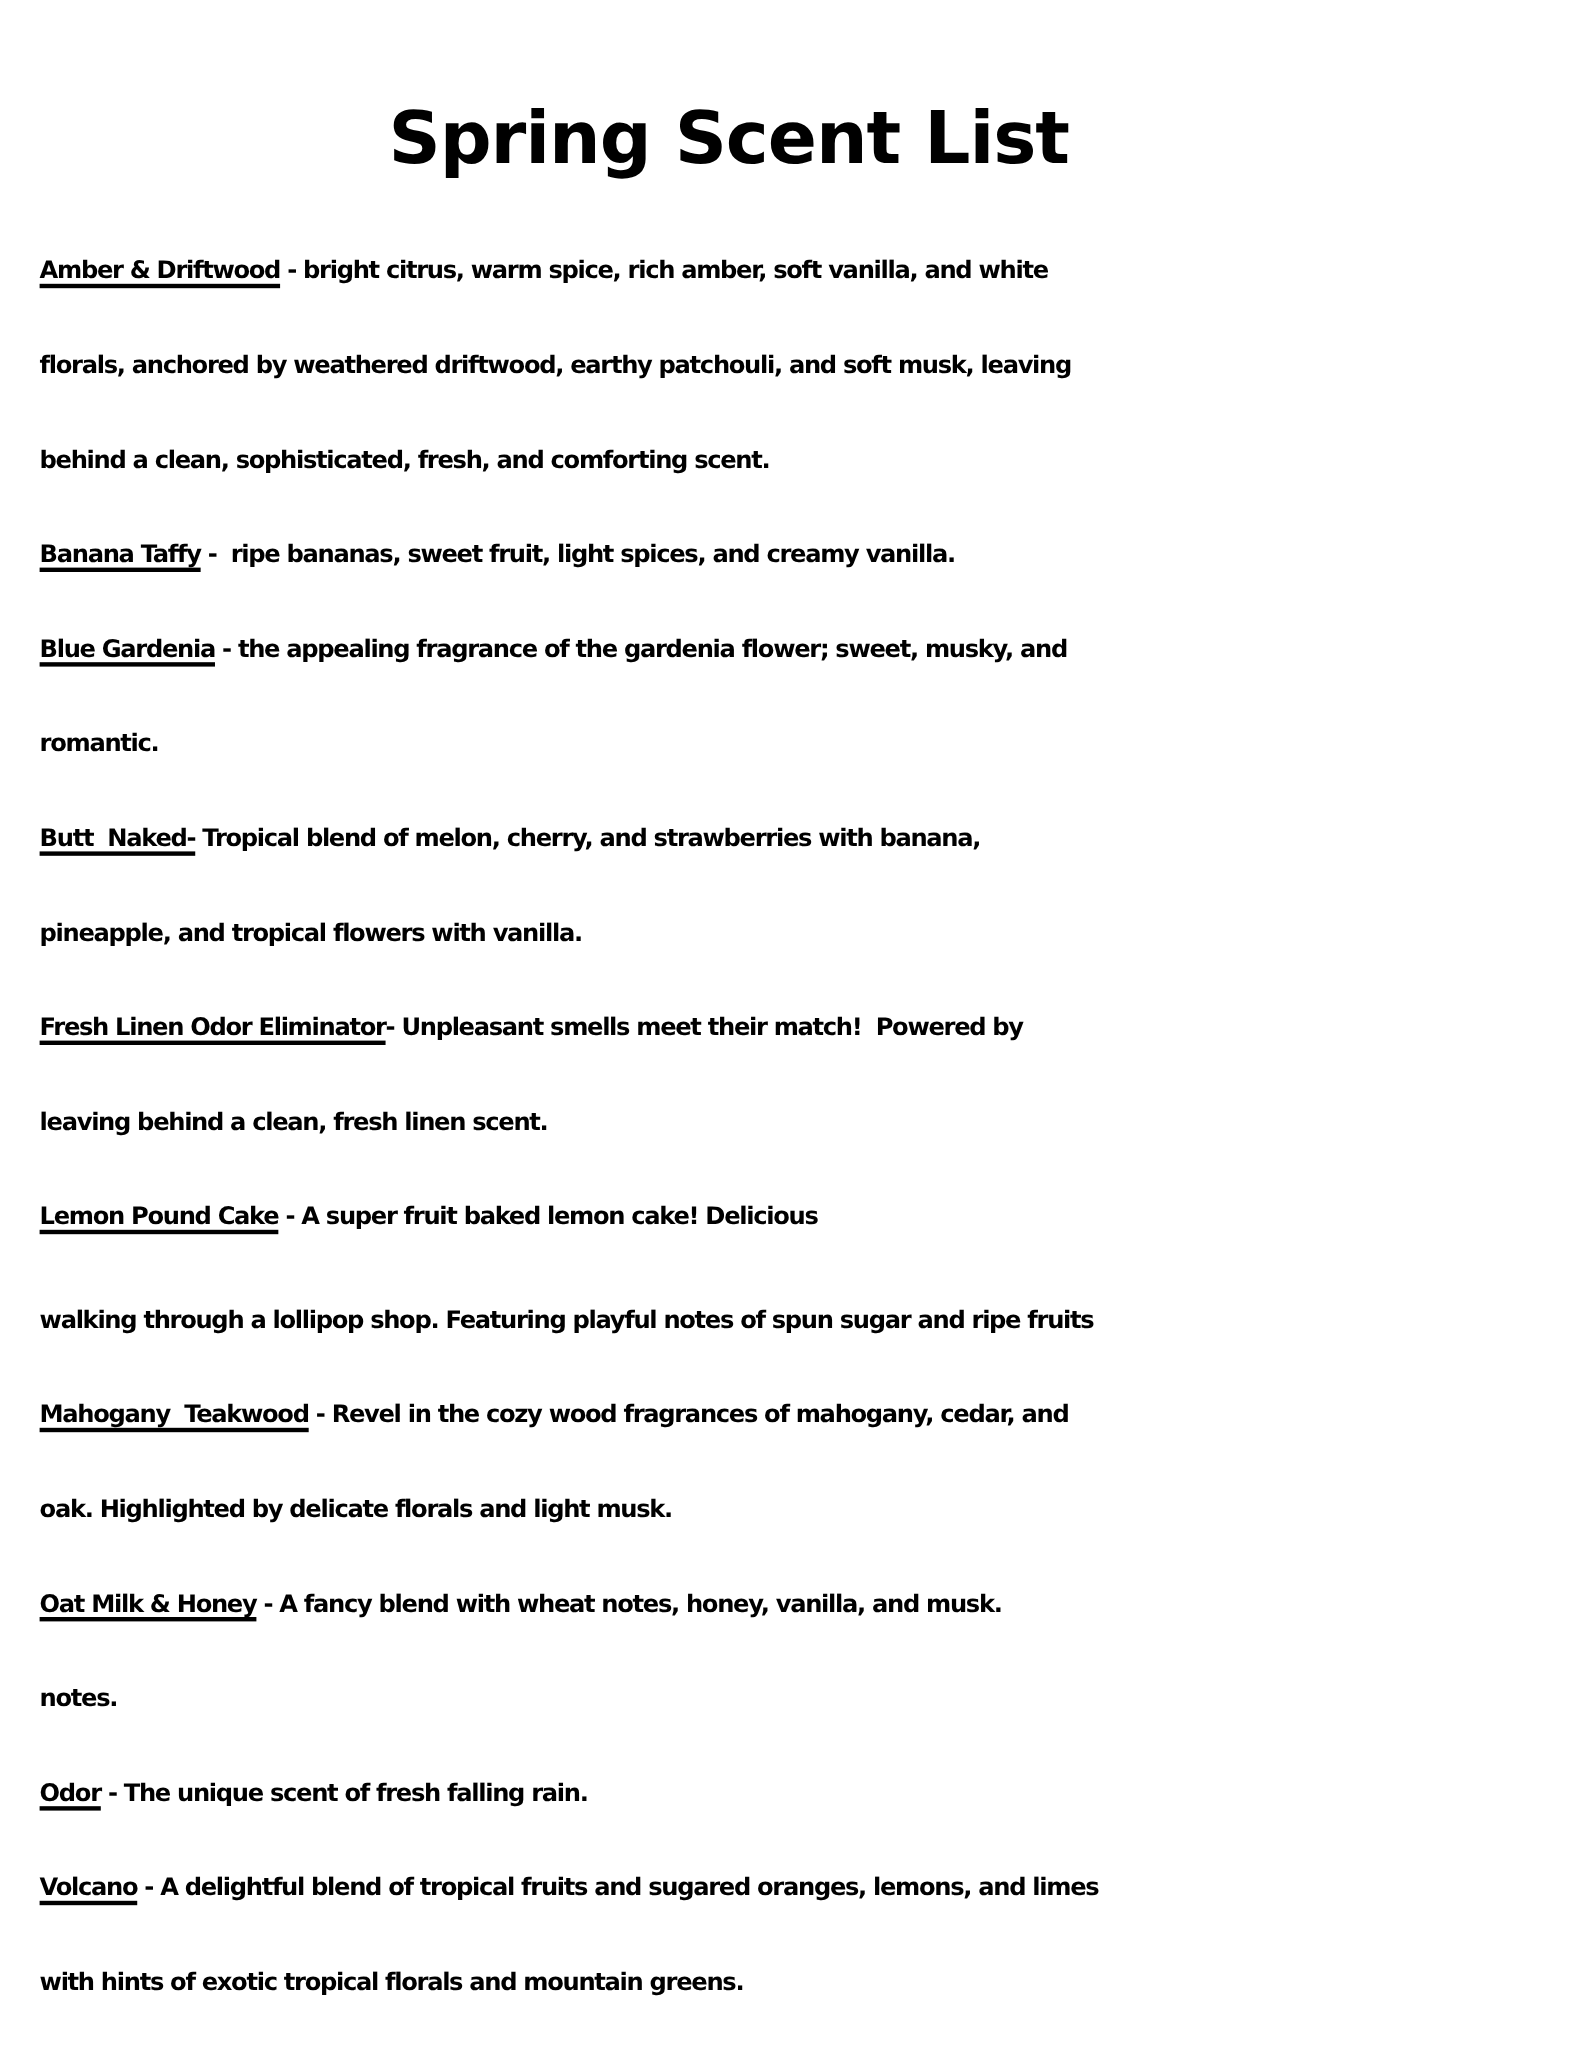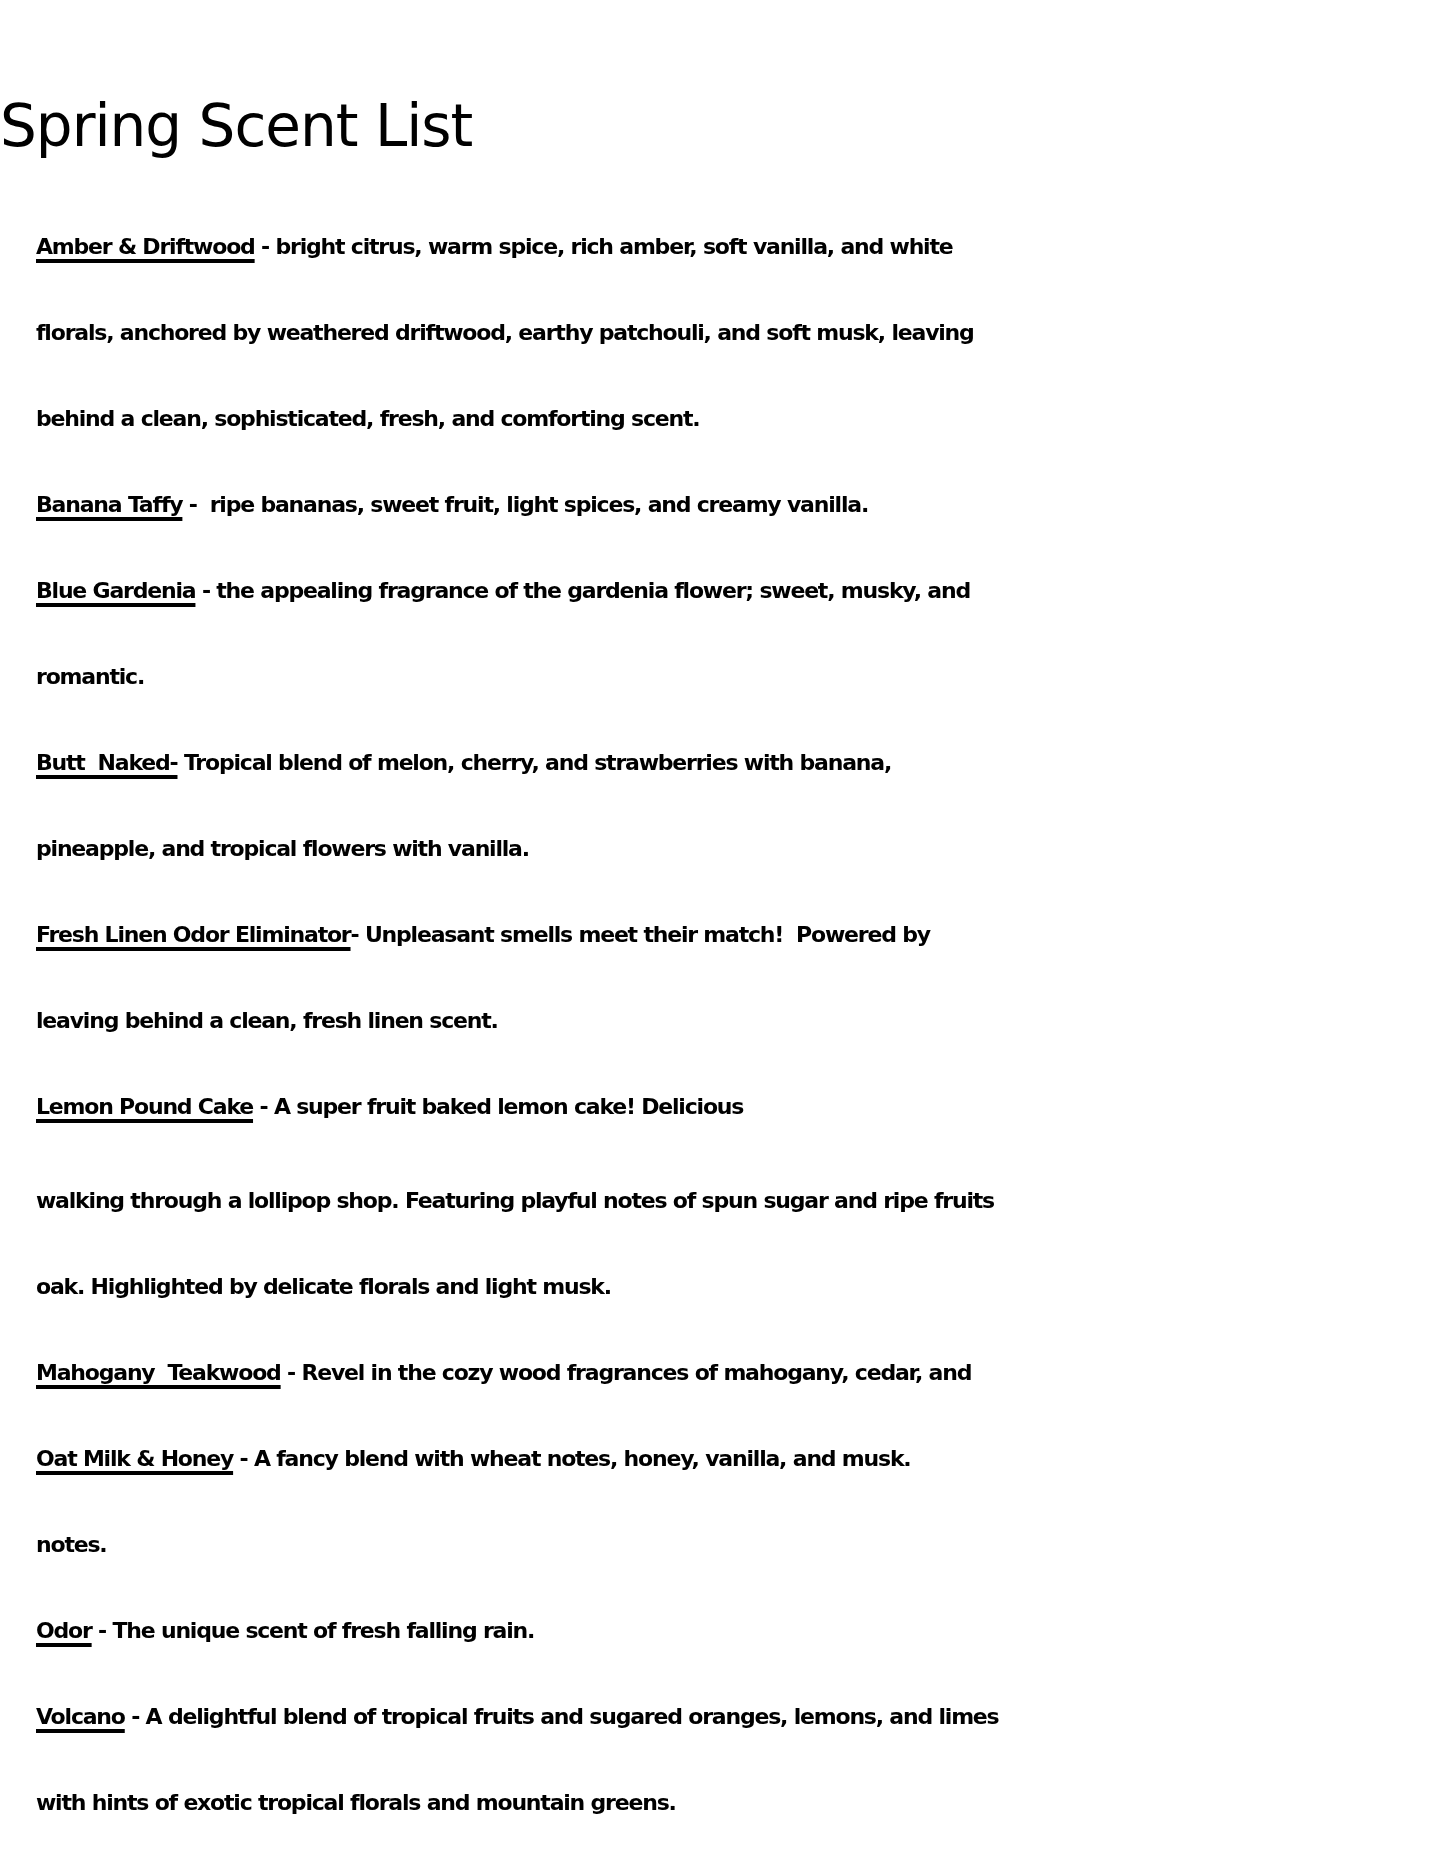--- a/index.html
+++ b/index.html
@@ -17,25 +17,25 @@
   }
   .doc {
     width: 1445px;
     height: 1870px;
     background: #ffffff;
     position: relative;
   }
   .title {
     margin: 83px 120px 0 0;
     padding: 0;
-    text-align: left;
-    font-size: 58px;
+    text-align: center;
+    font-size: 66px;
     line-height: 86px;
     letter-spacing: -1px;
-    font-weight: normal;
+    font-weight: bold;
     white-space: pre;
   }
   .scents {
     margin: 56px 0 0 36px;
   }
   .scent-item {
     margin: 0 0 36px 0;
   }
   
   .scent-item:nth-child(7) {
@@ -87,22 +87,22 @@
 
   <div class="scent-item">
     <div class="line first-line"><span class="scent-name">Lemon Pound Cake</span><span class="scent-sep"> - </span><span class="scent-desc">A super fruit baked lemon cake! Delicious</span></div>
   </div>
 
   <div class="scent-item">
   <div class="line"><span class="scent-desc">walking through a lollipop shop. Featuring playful notes of spun sugar and ripe fruits</span></div>
       </div>
 
   <div class="scent-item">
-    <div class="line"><span class="scent-desc">oak. Highlighted by delicate florals and light musk.</span></div>
-  <div class="line first-line"><span class="scent-name">Mahogany  Teakwood</span><span class="scent-sep"> - </span><span class="scent-desc">Revel in the cozy wood fragrances of mahogany, cedar, and</span></div>
+    <div class="line first-line"><span class="scent-name">Mahogany  Teakwood</span><span class="scent-sep"> - </span><span class="scent-desc">Revel in the cozy wood fragrances of mahogany, cedar, and</span></div>
+  <div class="line"><span class="scent-desc">oak. Highlighted by delicate florals and light musk.</span></div>
       </div>
 
   <div class="scent-item">
     <div class="line first-line"><span class="scent-name">Oat Milk &amp; Honey</span><span class="scent-sep"> - </span><span class="scent-desc">A fancy blend with wheat notes, honey, vanilla, and musk.</span></div>
   </div>
 
   <div class="scent-item">
   <div class="line"><span class="scent-desc">notes.</span></div>
       </div>
 

